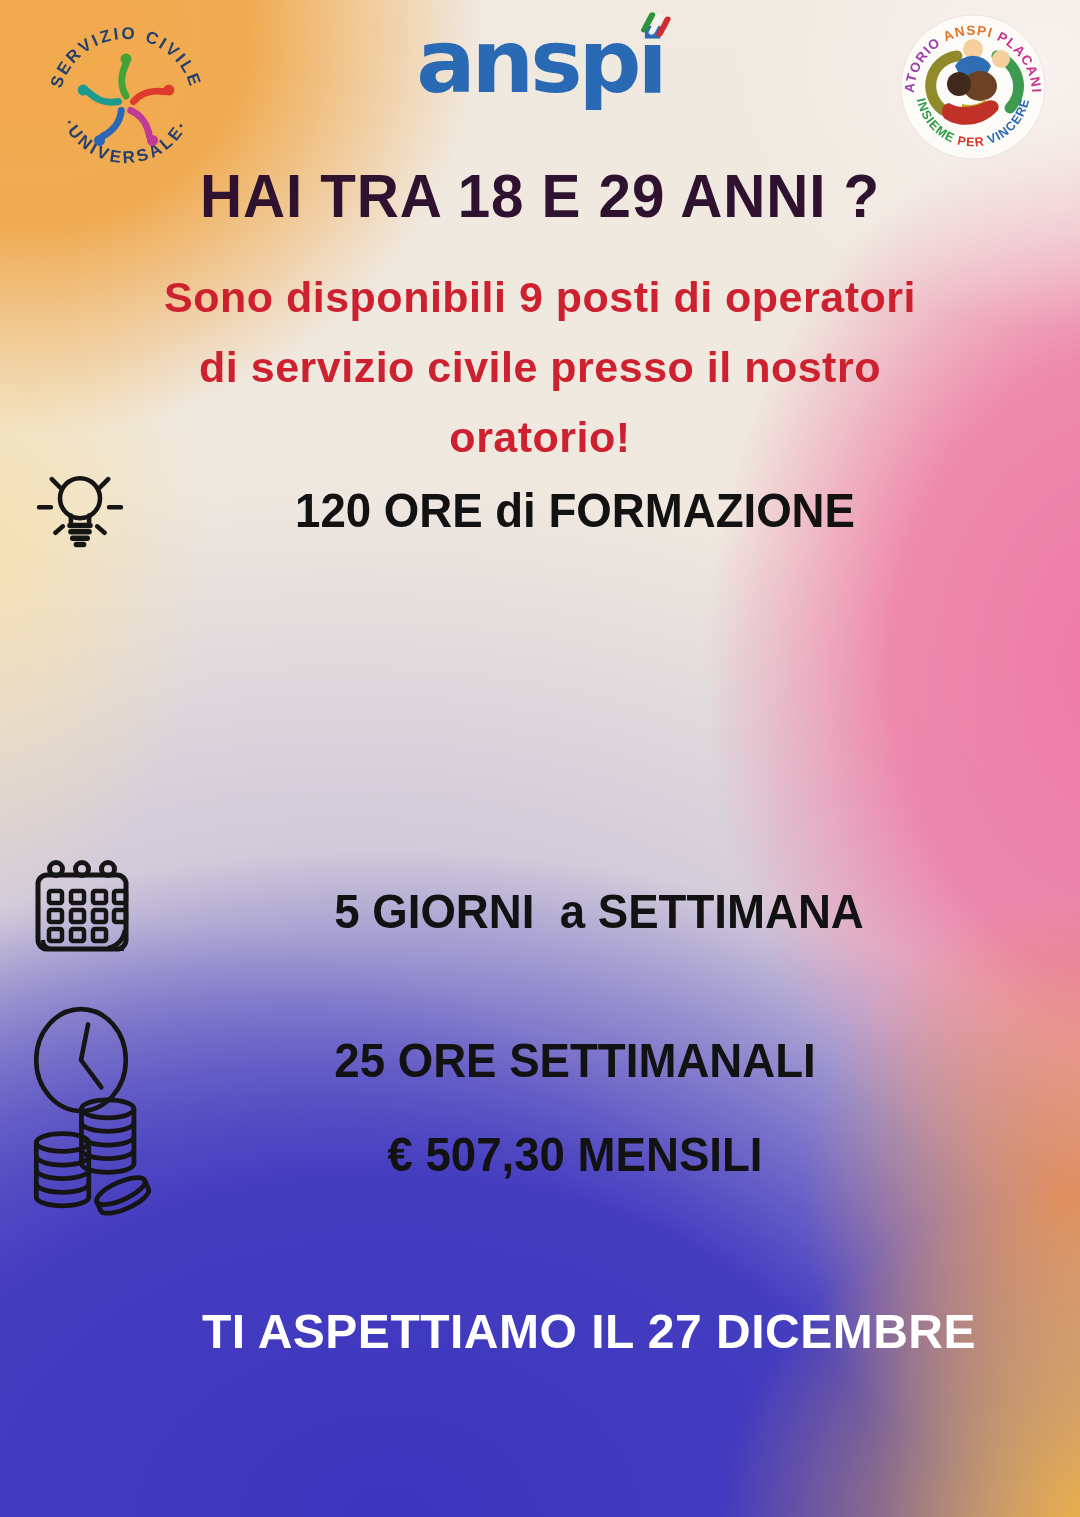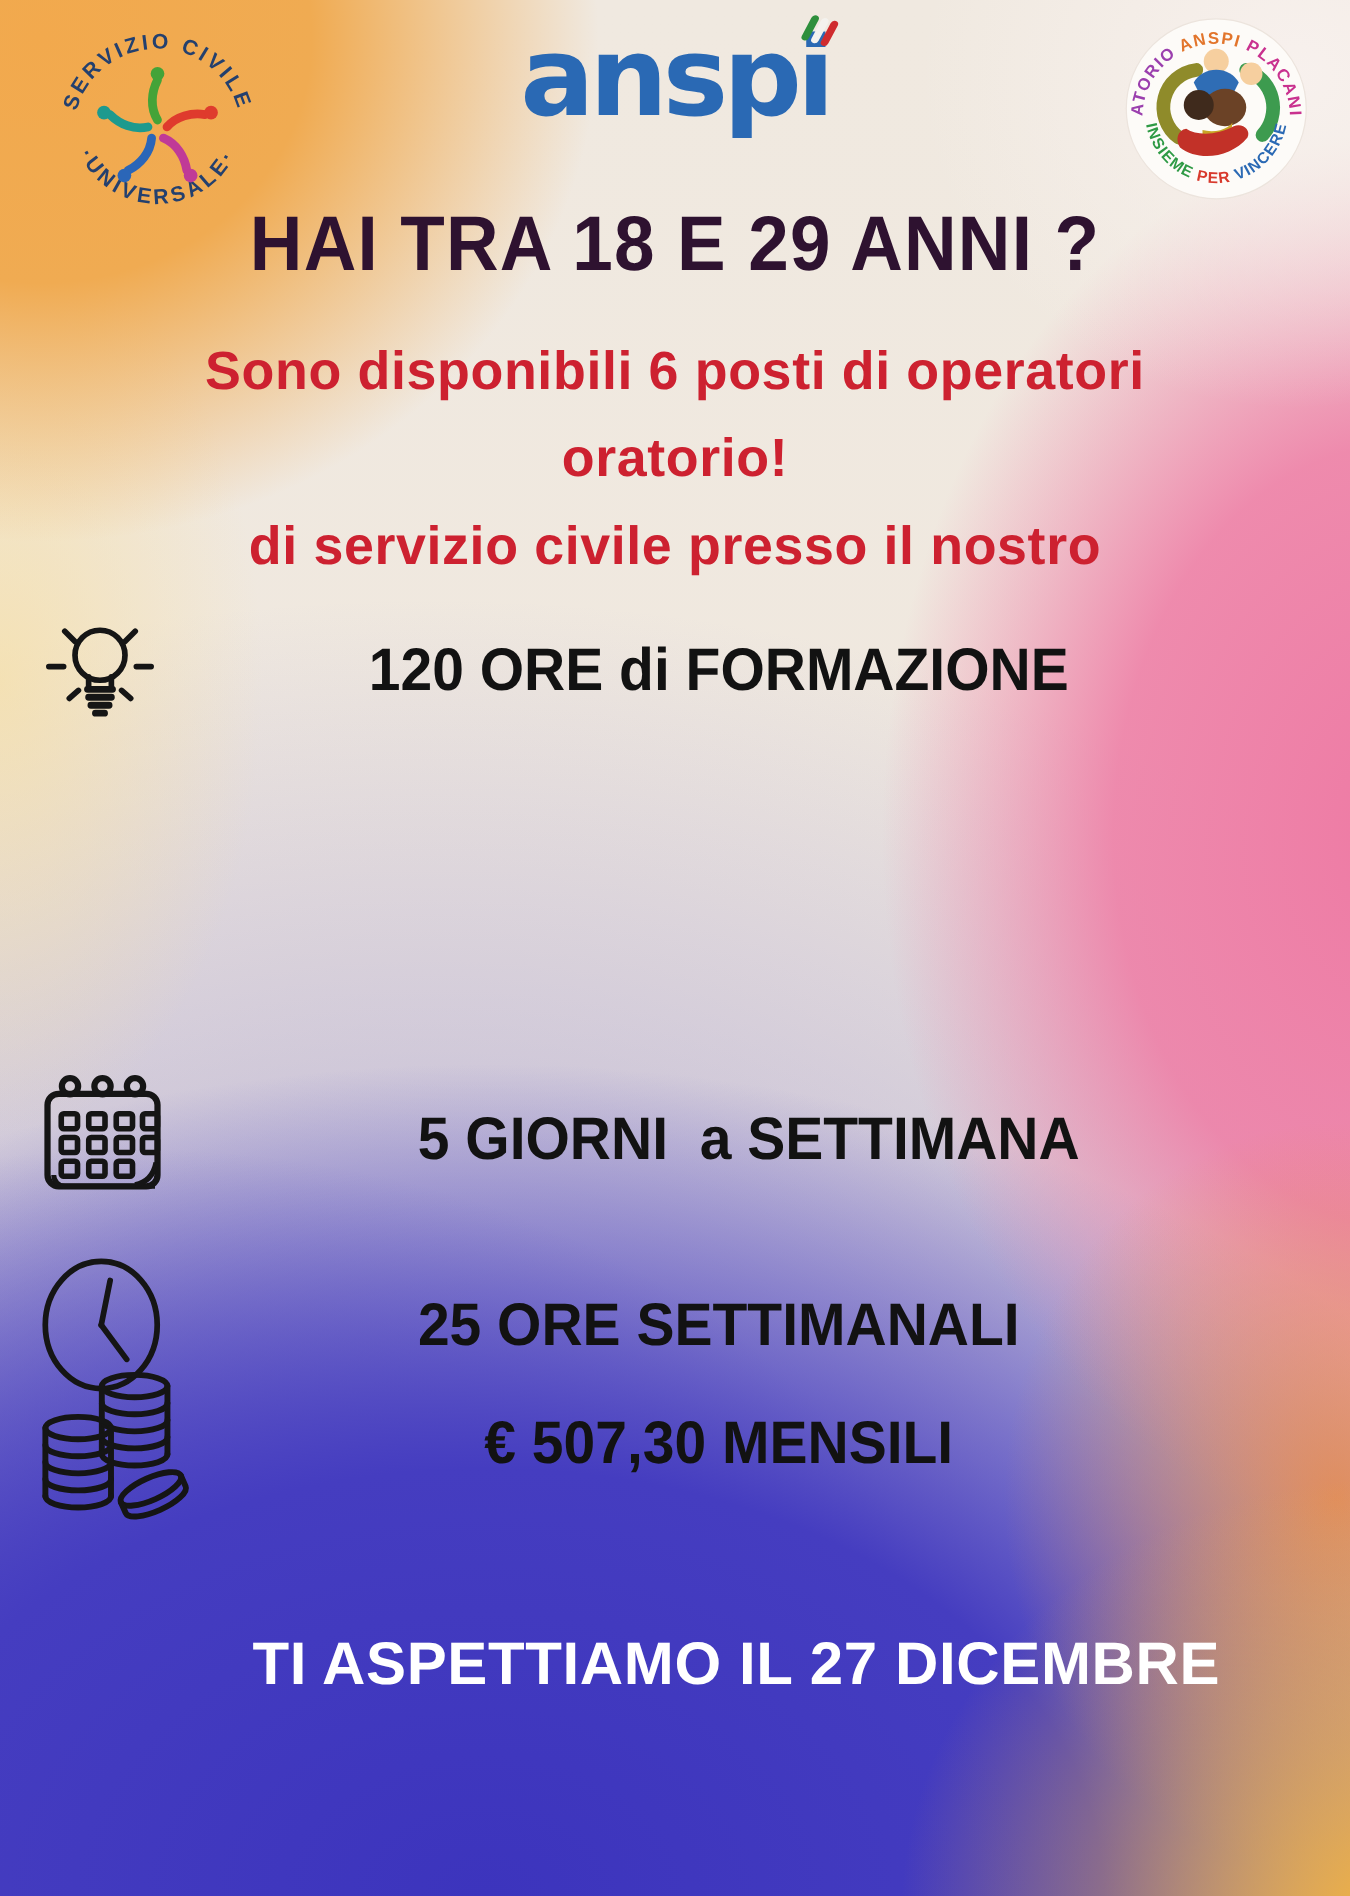--- a/index.html
+++ b/index.html
@@ -46,21 +46,21 @@
     font-size:43px;font-weight:800;line-height:70px;letter-spacing:.5px;}
   .intro div{white-space:pre;}
   
   .row{position:absolute;left:30px;right:110px;display:flex;align-items:center;}
   .row-icon{width:150px;flex:0 0 150px;display:flex;align-items:center;}
   .row-text{
     flex:1;text-align:center;color:#121212;
     font-size:48px;font-weight:800;letter-spacing:0;
     transform:scaleX(.95);transform-origin:center;white-space:pre;
   }
-  .r1{top:480px;height:112px;}
+  .r1{top:454px;height:112px;}
   .r2{top:592px;height:104px;}
   .r3{top:698px;height:140px;}
   .r4{top:850px;height:122px;gap:48px;}
   .r5{top:1000px;height:120px;}
   .r6{top:1086px;height:136px;}
   
   .footer{
     top:1296px;left:148px;right:50px;color:#ffffff;
     font-size:48px;font-weight:800;line-height:72px;letter-spacing:.5px;text-align:center;
   }
@@ -143,23 +143,23 @@
     <text font-size="12.5" font-weight="bold" letter-spacing="1" font-family="Liberation Sans, sans-serif">
       <textPath href="#orBot" startOffset="50%" text-anchor="middle">
         <tspan fill="#2e9a45">"INSIEME </tspan><tspan fill="#d8392c">PER </tspan><tspan fill="#2a69b4">VINCERE"</tspan>
       </textPath>
     </text>
   </svg>
 
   <div class="abs heading">HAI TRA 18 E 29 ANNI ?</div>
 
   <div class="abs intro">
-    <div>Sono disponibili 6 posti di operatori</div>
+    <div>Sono disponibili 9 posti di operatori</div>
+    <div>di servizio civile presso il nostro</div>
     <div>oratorio!</div>
-    <div>di servizio civile presso il nostro</div>
   </div>
 
   <div class="row r1">
     <div class="row-icon">
       <svg width="100" height="104" viewBox="0 0 110 110" fill="none" stroke="#151515" stroke-width="5" stroke-linecap="round">
         <circle cx="55" cy="42" r="22"></circle>
         <path d="M45,61 v8 M65,61 v8"></path>
         <path d="M44,72 h22 M45,79 h20 M47,86 h16 M51,93 h8" stroke-width="6"></path>
         <path d="M10,52 h13 M87,52 h13 M24,21 l9,9 M86,21 l-9,9 M28,80 l8,-7 M82,80 l-8,-7"></path>
       </svg>

